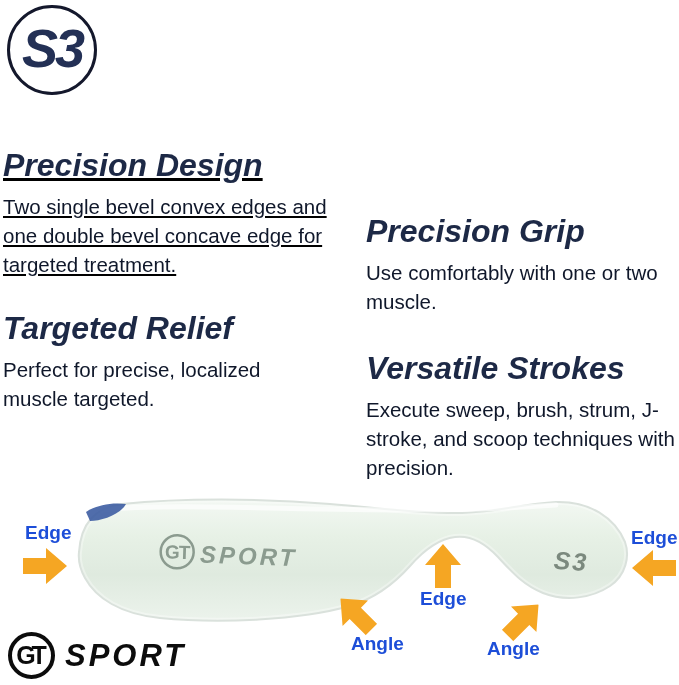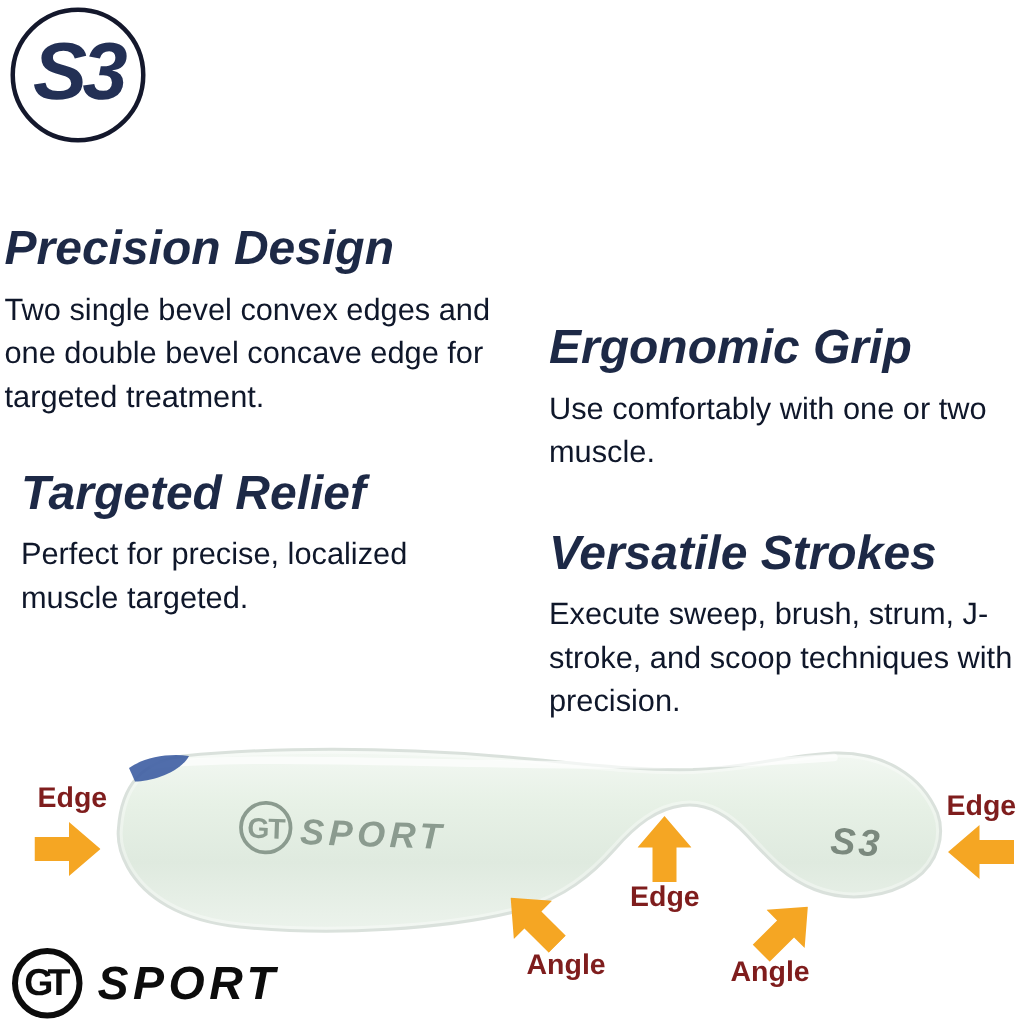--- a/index.html
+++ b/index.html
@@ -19,30 +19,30 @@
   }
   
   .feature{position:absolute;}
   .feature h2{
     margin:0;font-size:32px;font-weight:bold;font-style:italic;
     color:#1d2946;letter-spacing:0px;line-height:1.15;
   }
   .feature p{
     margin:8px 0 0;font-size:20.5px;line-height:29px;color:#0f172a;
   }
-  #feature-precision{left:3px;top:147px;width:352px;}
+  #feature-precision{left:3px;top:147px;width:352px;text-decoration:underline;}
   #feature-ergonomic{left:366px;top:213px;width:300px;}
-  #feature-targeted{left:3px;top:310px;width:310px;margin-left:11px;}
+  #feature-targeted{left:3px;top:310px;width:310px;}
   #feature-versatile{left:366px;top:350px;width:315px;}
 
   
   .tool-svg{position:absolute;left:0;top:480px;}
 
   .callout{
-    position:absolute;font-weight:bold;font-size:19px;color:#7f1d1d;white-space:nowrap;
+    position:absolute;font-weight:bold;font-size:19px;color:#1d4ed8;white-space:nowrap;
   }
   .arrow{position:absolute;width:44px;height:36px;}
   .arrow svg{display:block;width:44px;height:36px;}
   #arrow-edge-left {left:23px;top:548px;}
   #arrow-edge-right{left:632px;top:550px;transform:rotate(180deg);}
   #arrow-edge-center{left:421px;top:548px;transform:rotate(-90deg);}
   #arrow-angle-left{left:334px;top:596px;transform:rotate(-135deg);}
   #arrow-angle-right{left:501px;top:602px;transform:rotate(-45deg);}
   #callout-edge-left {left:25px;top:522px;}
   #callout-edge-right{left:631px;top:527px;}
@@ -64,21 +64,21 @@
 
 <div class="badge">
   <span>S3</span>
 </div>
 
 <div class="feature" id="feature-precision">
   <h2>Precision Design</h2>
   <p>Two single bevel convex edges and one double bevel concave edge for targeted treatment.</p>
 </div>
 <div class="feature" id="feature-ergonomic">
-  <h2>Ergonomic Grip</h2>
+  <h2>Precision Grip</h2>
   <p>Use comfortably with one or two muscle.</p>
 </div>
 <div class="feature" id="feature-targeted">
   <h2>Targeted Relief</h2>
   <p>Perfect for precise, localized muscle targeted.</p>
 </div>
 <div class="feature" id="feature-versatile">
   <h2>Versatile Strokes</h2>
   <p>Execute sweep, brush, strum, J-stroke, and scoop techniques with precision.</p>
 </div>

